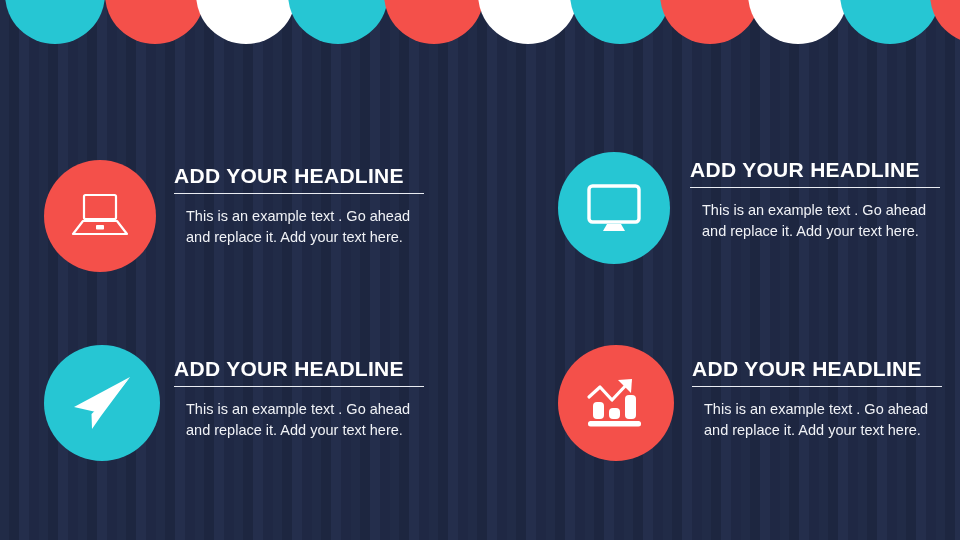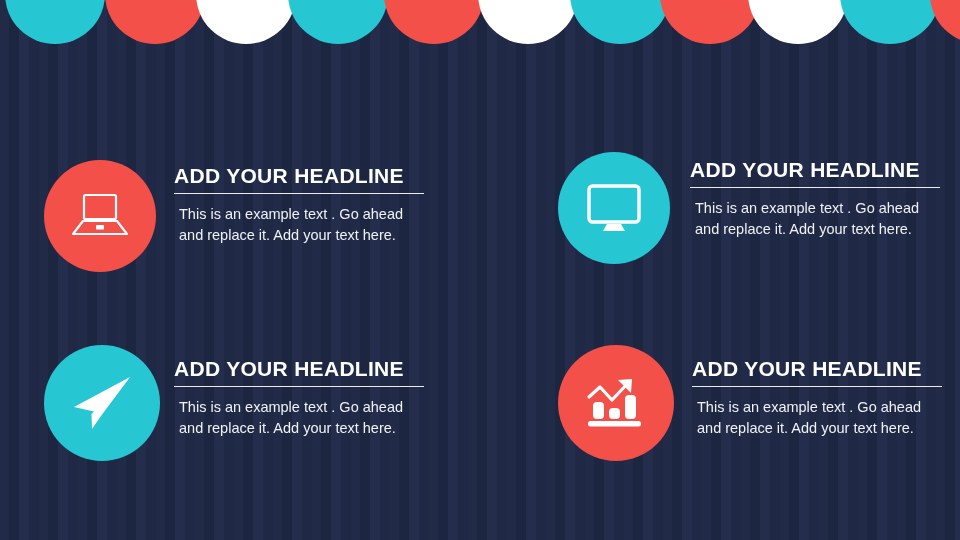--- a/index.html
+++ b/index.html
@@ -96,21 +96,21 @@
     white-space: nowrap;
     padding-bottom: 6px;
     border-bottom: 1.5px solid #e9ecf2;
     margin: 0 0 10px 0;
   }
 
   .body-text {
     color: #f0f2f6;
     font-size: 14.5px;
     line-height: 1.45;
-    margin: 5px;
+    margin: 12px;
     width: 245px;
   }
 </style>
 </head>
 <body>
 
 <div class="slide">
 
   <div class="scallops">
     <div class="scallop" style="left:5px;   background:#26c6d3;"></div>

